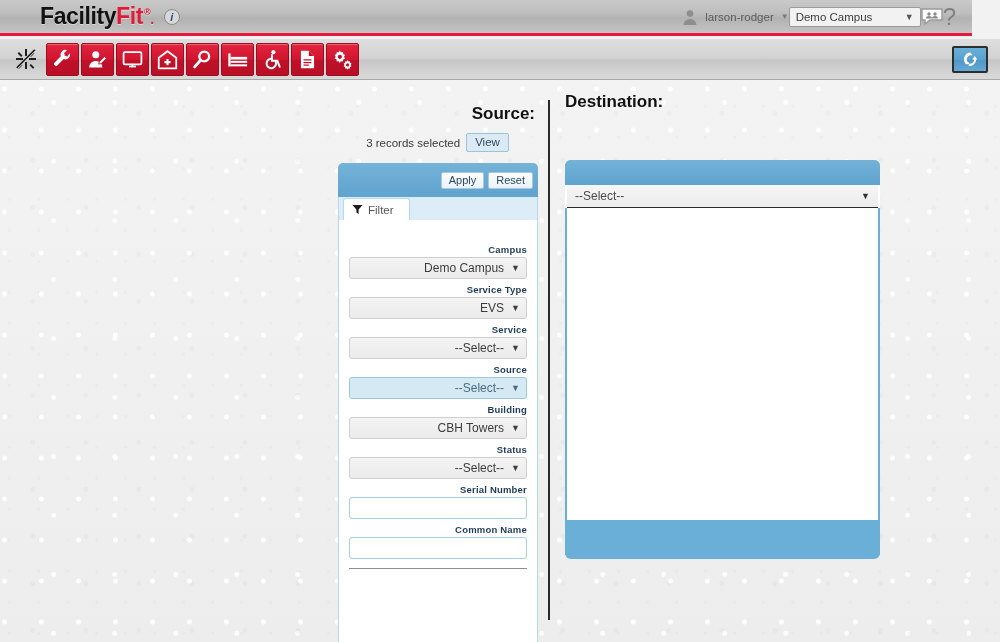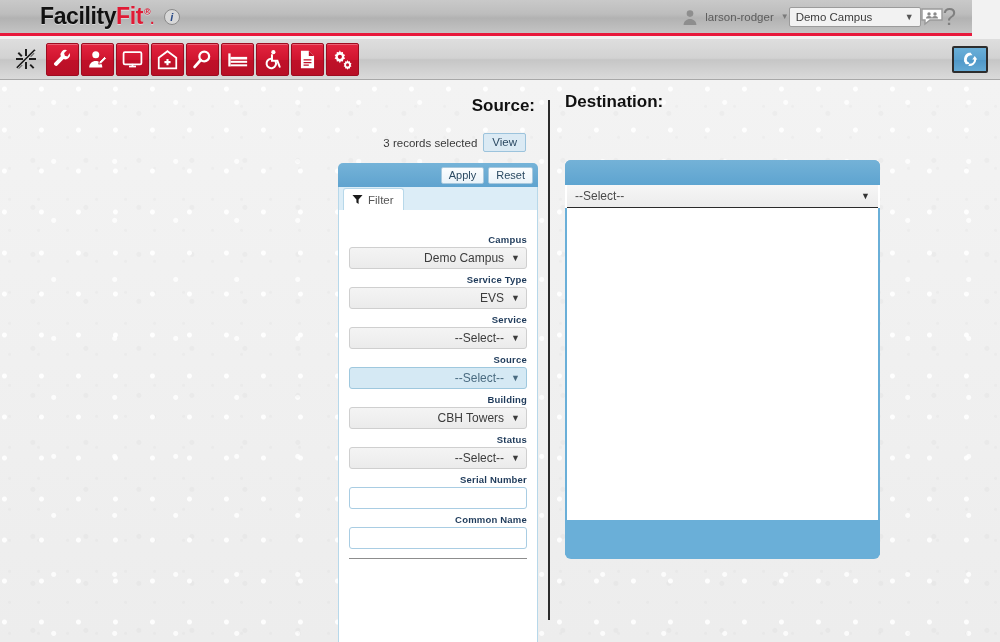--- a/index.html
+++ b/index.html
@@ -92,62 +92,62 @@
     width: 36px; height: 27px;
     background: linear-gradient(to bottom, #6aafd8 0%, #5aa1cf 50%, #4f97c8 51%, #63a9d4 100%);
     border: 2px solid #2d2d2d; border-radius: 2px;
     display: flex; align-items: center; justify-content: center;
   }
 
   
   .section-title {
     position: absolute; font-size: 17px; font-weight: bold; color: #111;
   }
-  #source-title { left: 350px; top: 96px; width: 185px; text-align: right; }
+  #source-title { left: 350px; top: 104px; width: 185px; text-align: right; }
   #destination-title { left: 565px; top: 92px; }
 
   .records-row {
-    position: absolute; left: 331px; top: 133px; width: 195px;
-    display: flex; align-items: center; justify-content: flex-end; gap: 6px;
+    position: absolute; left: 340px; top: 133px; width: 195px;
+    display: flex; align-items: center; justify-content: center; gap: 6px;
   }
   .records-text { font-size: 11.5px; color: #3a3a3a; }
   .view-btn {
     background: #dbeaf4; border: 1px solid #9cc3dc; border-radius: 2px;
     font-size: 11.5px; color: #2c4a63; padding: 2px 8px 3px;
   }
 
   .divider {
     position: absolute; left: 548px; top: 100px; width: 2px; height: 520px;
     background: #2b2b2b;
   }
 
   
   .source-panel {
     position: absolute; left: 338px; top: 163px; width: 200px; height: 393px;
   }
   .panel-head {
-    height: 24px; border-radius: 5px 5px 0 0;
+    height: 34px; border-radius: 5px 5px 0 0;
     background: linear-gradient(to bottom, #75b3d8 0%, #5fa3cf 100%);
     display: flex; align-items: center; justify-content: flex-end;
     padding-right: 5px; gap: 4px;
   }
   .head-btn {
     background: linear-gradient(to bottom, #fbfdfe, #eaf3f9);
     border: 1px solid #a8c9de; border-radius: 2px;
     font-size: 11px; color: #2b4a62; padding: 1px 7px 2px;
   }
   .tabstrip {
     height: 23px; background: #dcedf7; border-left: 1px solid #b7d8ea;
     border-right: 1px solid #b7d8ea;
     display: flex; align-items: flex-end;
   }
   .tab-active {
     margin-left: 4px; height: 22px; background: #ffffff;
     border: 1px solid #b7d8ea; border-bottom: none; border-radius: 3px 3px 0 0;
-    display: flex; align-items: center; gap: 5px; padding: 0 9px 0 8px;
+    display: flex; align-items: center; gap: 5px; padding: 0 15px 0 8px;
     font-size: 11.5px; color: #555;
   }
   .panel-body {
     background: #ffffff; border: 1px solid #b7d8ea; border-top: none;
     height: 436px; padding: 24px 10px 0;
     border-radius: 0 0 4px 4px;
   }
   .field { margin-bottom: 5px; }
   .field-label {
     font-size: 9.5px; font-weight: bold; color: #1e3a5a;

